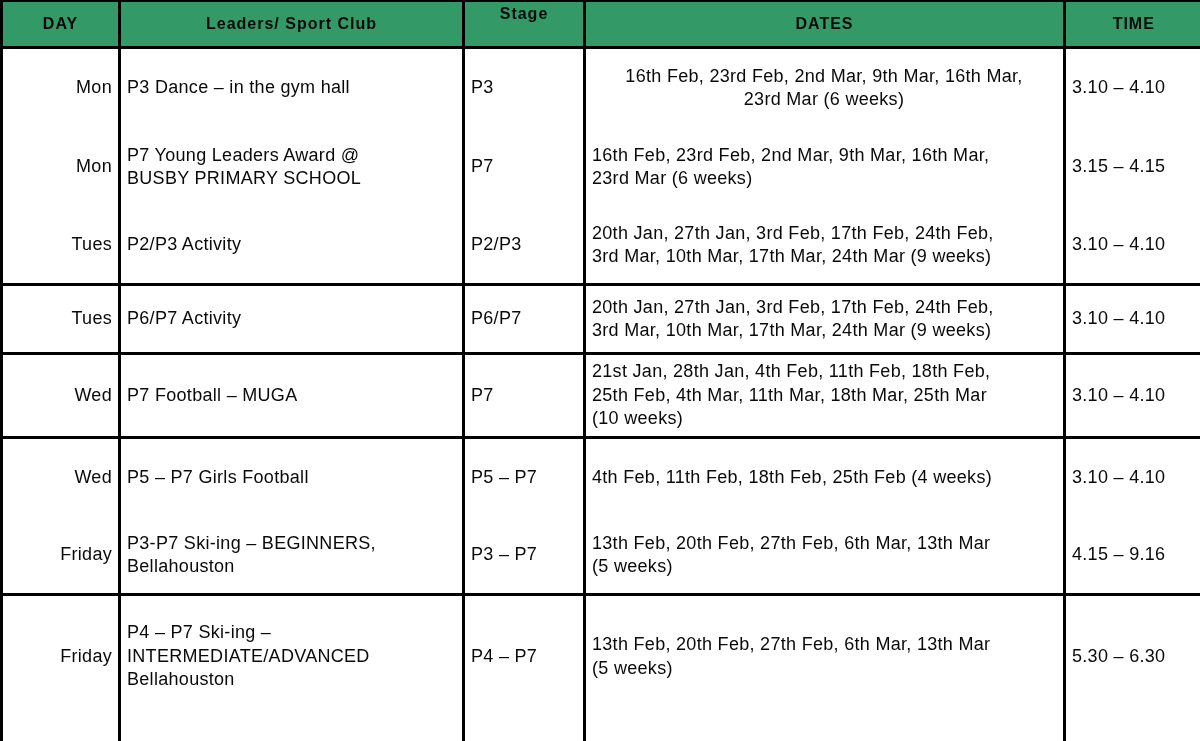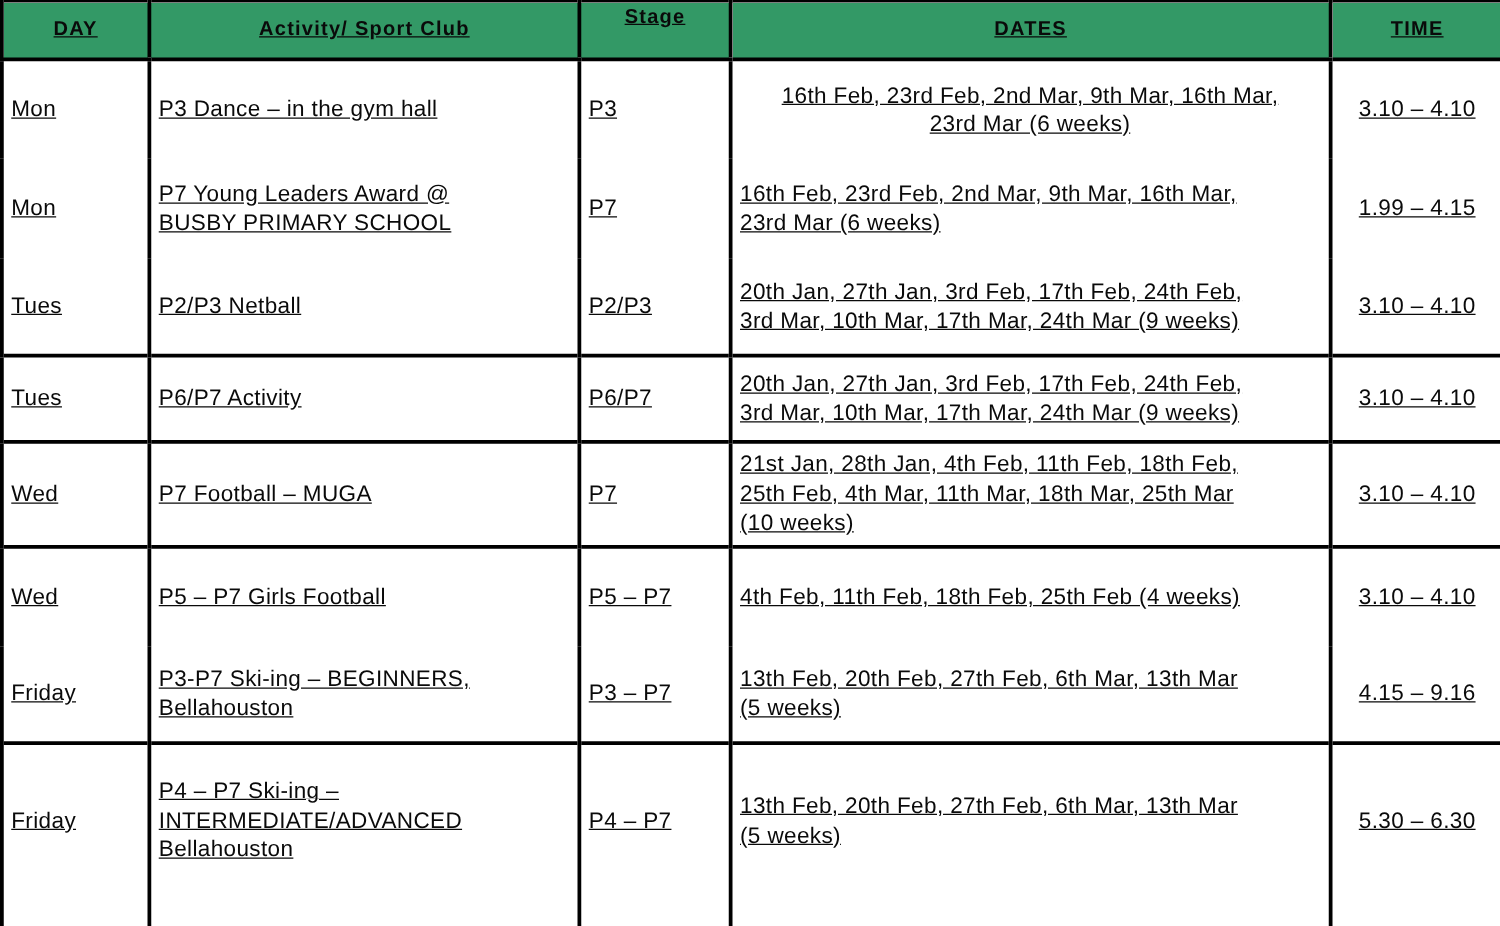--- a/index.html
+++ b/index.html
@@ -8,21 +8,20 @@
     background: #ffffff;
   }
   #viewport {
     position: relative;
     width: 1200px;
     height: 741px;
     overflow: hidden;
     background: #ffffff;
     font-family: "Liberation Sans", sans-serif;
     color: #0a0a0a;
-    text-decoration: underline;
   }
   table.schedule {
     border-collapse: collapse;
     table-layout: fixed;
     width: 1200px;
     border-top: 2px solid #000;
   }
   
   table.schedule th,
   table.schedule td {
@@ -53,41 +52,41 @@
   }
   
   tr.sect-start td {
     border-top: 3px solid #000;
   }
   td {
     font-size: 18px;
     letter-spacing: 0.3px;
     line-height: 1.3;
   }
-  td.day   { text-align: left; }
+  td.day   { text-align: right; }
   td.activity {
     text-align: left;
     white-space: pre-line;
   }
   td.stage {
     text-align: left;
     padding-left: 11px;
     margin-left: 10px;
   }
   td.dates {
     text-align: left;
     white-space: pre-line;
     padding-left: 9px;
     padding-right: 5px;
   }
   tr.dates-center td.dates {
     text-align: center;
     padding-left: 5px;
   }
-  td.time { text-align: center; }
+  td.time { }
   
   tr.r0 td { height: 74px; }
   tr.r1 td { height: 76px; }
   tr.r2 td { height: 72px; }
   tr.r3 td { height: 62px; }
   tr.r4 td { height: 77px; }
   tr.r5 td { height: 74px; }
   tr.r6 td { height: 74px; }
   tr.r7 td { height: 72px; }
   tr.r8 td { height: 117px; padding-bottom: 26px; } 
@@ -100,21 +99,21 @@
     <colgroup>
       <col style="width:118px">
       <col style="width:344px">
       <col style="width:121px">
       <col style="width:480px">
       <col style="width:137px">
     </colgroup>
     <thead>
       <tr class="header-row">
         <th>DAY</th>
-        <th>Activity/ Sport Club</th>
+        <th>Leaders/ Sport Club</th>
         <th class="stage-h">Stage</th>
         <th>DATES</th>
         <th>TIME</th>
       </tr>
     </thead>
     <tbody>
       <tr class="r0 sect-start dates-center">
         <td class="day">Mon</td>
         <td class="activity">P3 Dance – in the gym hall</td>
         <td class="stage">P3</td>
@@ -122,25 +121,25 @@
 23rd Mar (6 weeks)</td>
         <td class="time">3.10 – 4.10</td>
       </tr>
       <tr class="r1">
         <td class="day">Mon</td>
         <td class="activity">P7 Young Leaders Award @
 BUSBY PRIMARY SCHOOL</td>
         <td class="stage">P7</td>
         <td class="dates">16th Feb, 23rd Feb, 2nd Mar, 9th Mar, 16th Mar,
 23rd Mar (6 weeks)</td>
-        <td class="time">1.99 – 4.15</td>
+        <td class="time">3.15 – 4.15</td>
       </tr>
       <tr class="r2">
         <td class="day">Tues</td>
-        <td class="activity">P2/P3 Netball</td>
+        <td class="activity">P2/P3 Activity</td>
         <td class="stage">P2/P3</td>
         <td class="dates">20th Jan, 27th Jan, 3rd Feb, 17th Feb, 24th Feb,
 3rd Mar, 10th Mar, 17th Mar, 24th Mar (9 weeks)</td>
         <td class="time">3.10 – 4.10</td>
       </tr>
       <tr class="r3 sect-start">
         <td class="day">Tues</td>
         <td class="activity">P6/P7 Activity</td>
         <td class="stage">P6/P7</td>
         <td class="dates">20th Jan, 27th Jan, 3rd Feb, 17th Feb, 24th Feb,

